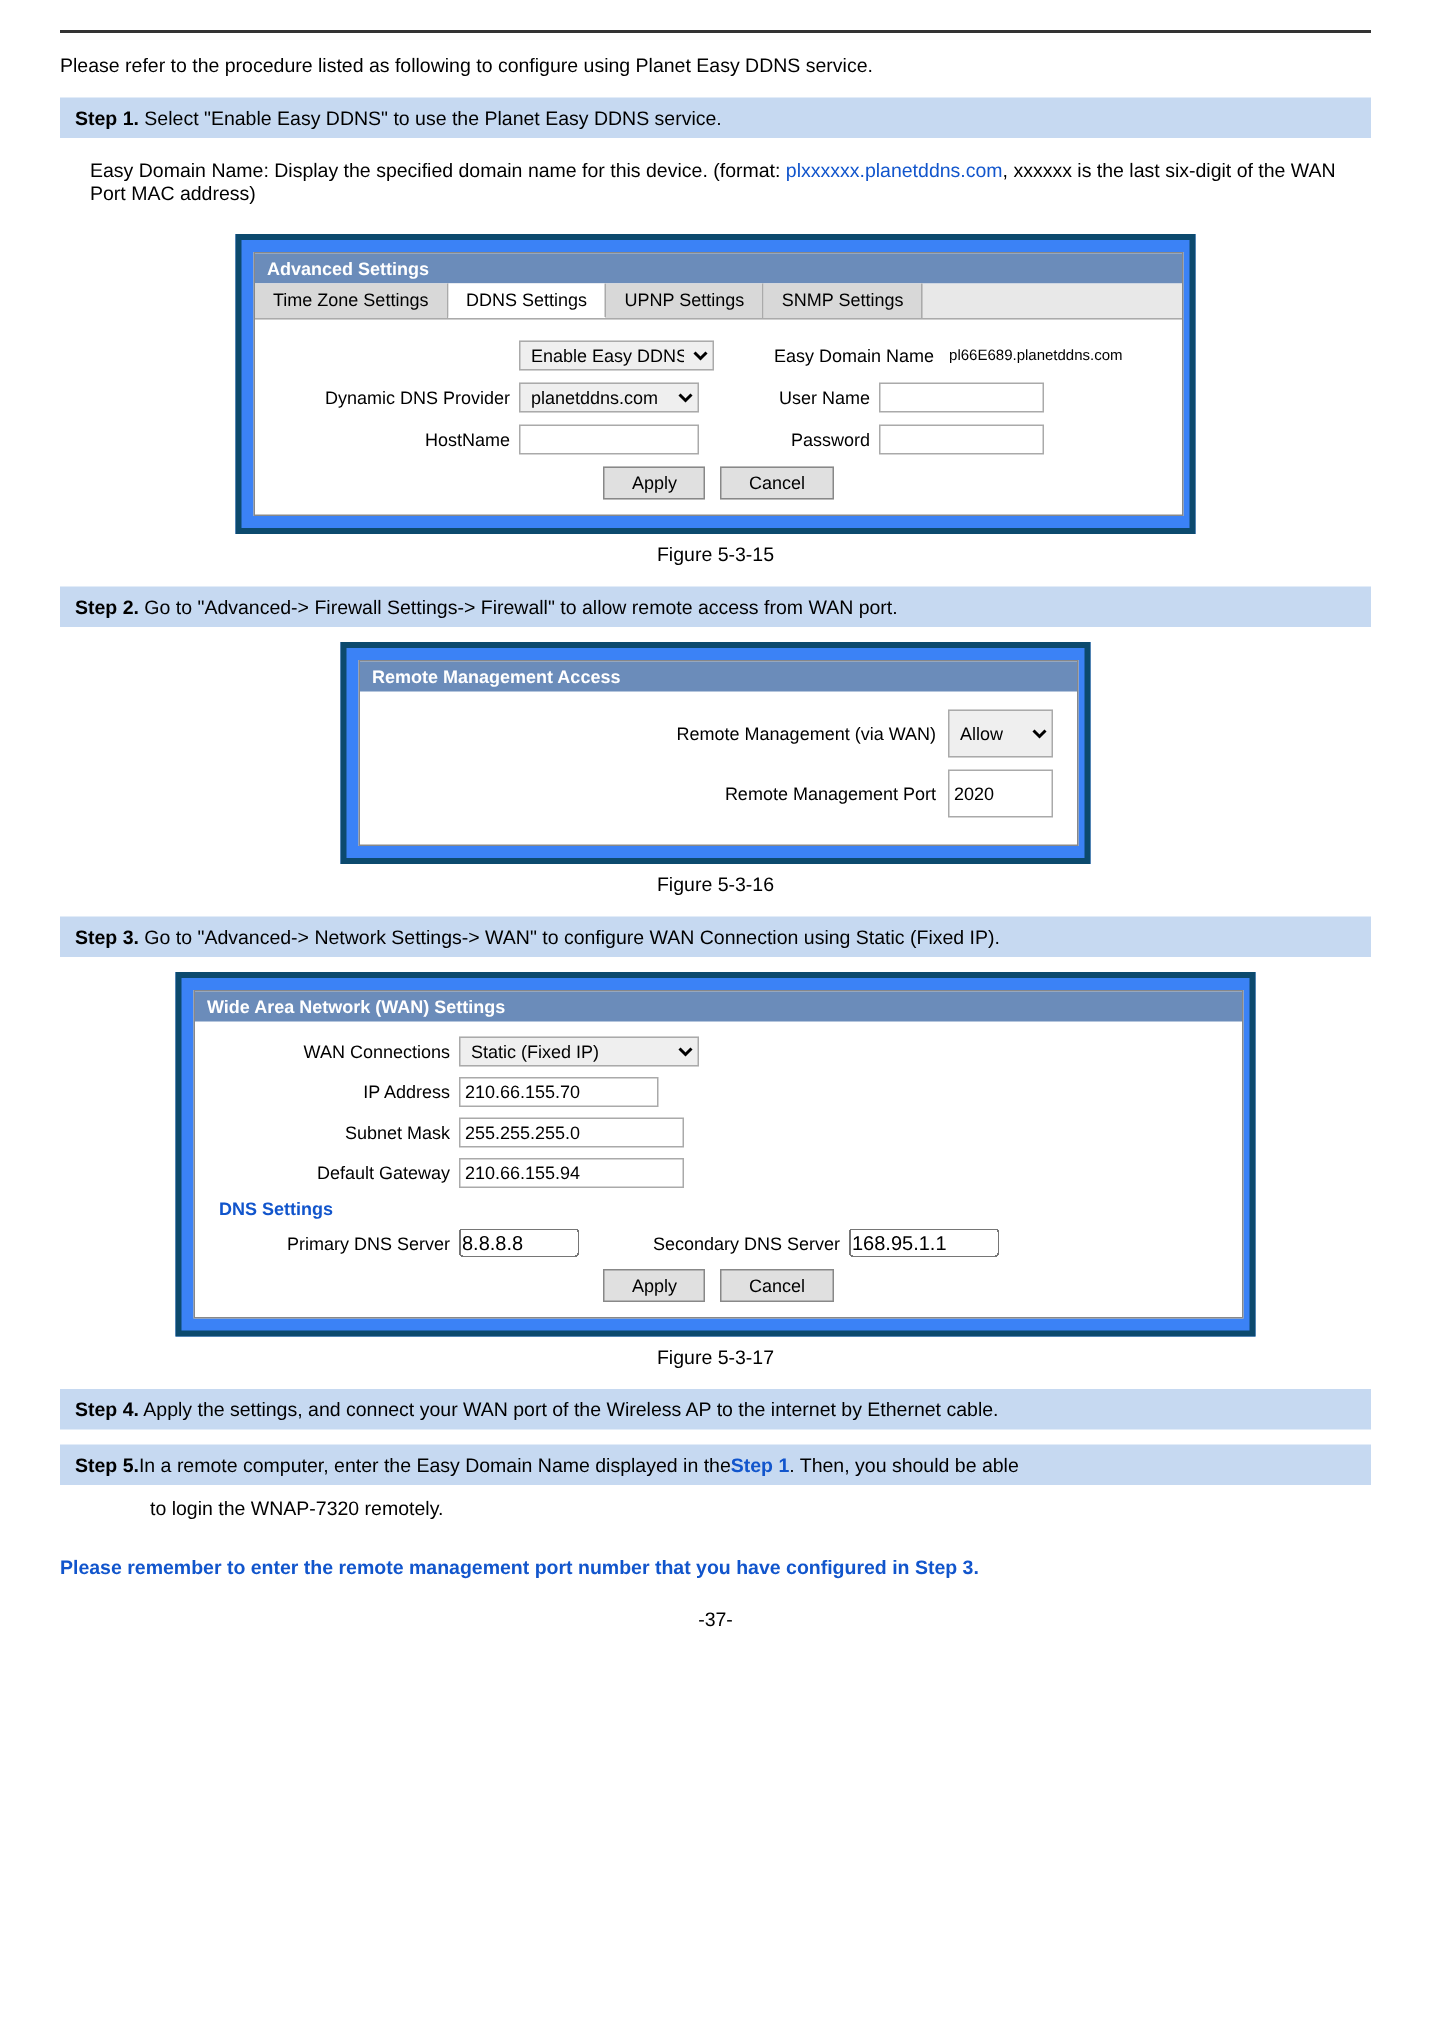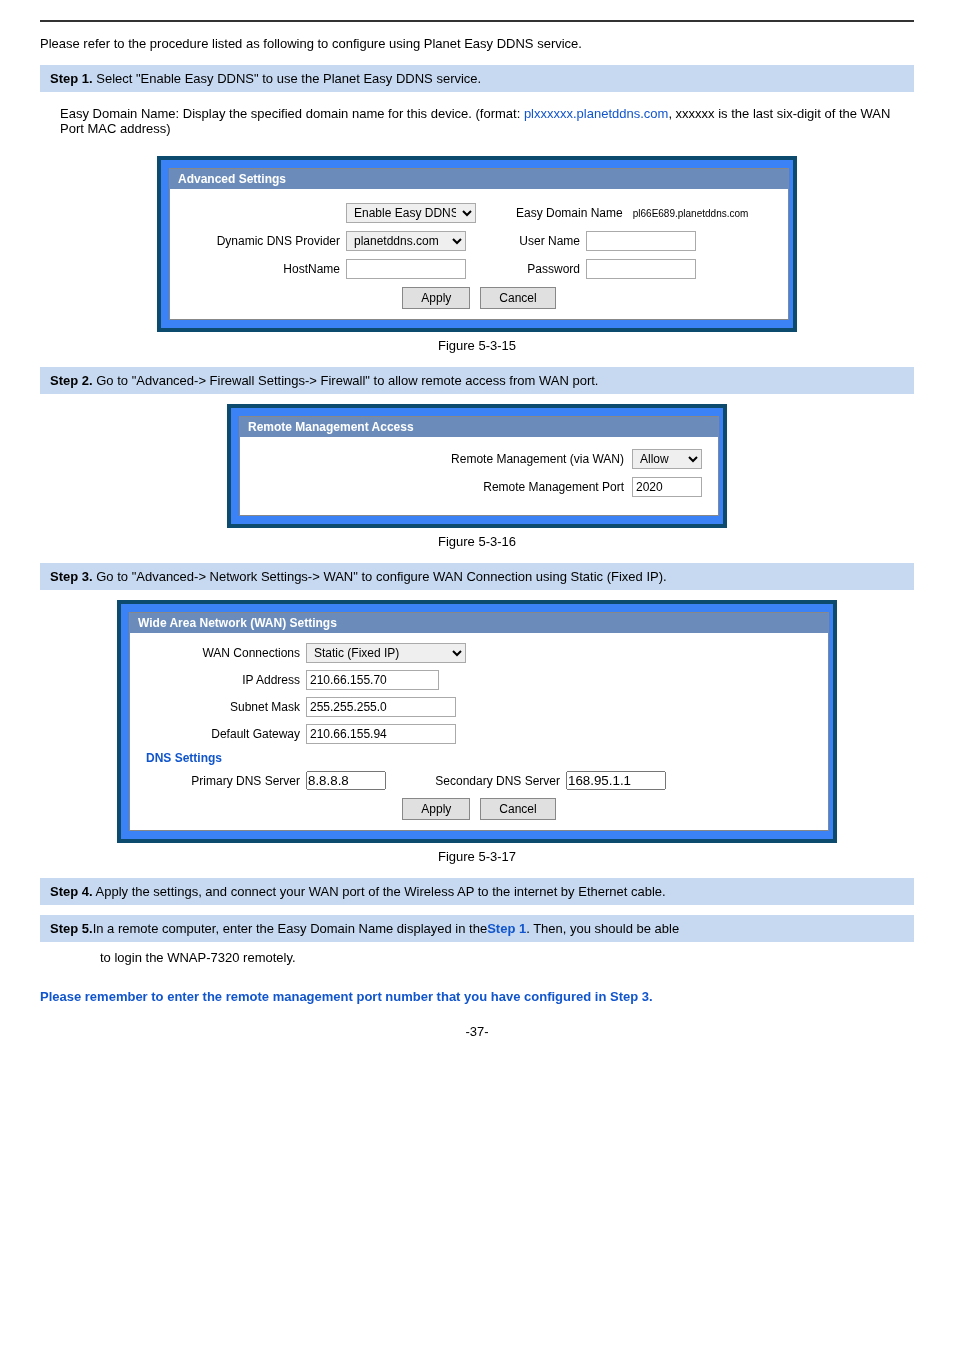--- a/index.html
+++ b/index.html
@@ -150,21 +150,21 @@
       justify-content: flex-end;
     }
     .rm-row label {
       margin-right: 8px;
       font-size: 12px;
     }
     .rm-row select, .rm-row input[type=text] {
       font-size: 12px;
       padding: 1px 3px;
       border: 1px solid #aaa;
-      height: 20px;
+      height: 32px;
     }
     
     .wan-panel {
       border: 1px solid #888;
       background: #fff;
       width: 700px;
       margin: 0 auto;
     }
     .wan-panel-title {
       background: #6b8cba;
@@ -262,20 +262,26 @@
 <div class="step-bar">
   <strong>Step 1.</strong><span> Select "Enable Easy DDNS" to use the Planet Easy DDNS service.</span>
 </div>
 <div class="step-detail">
   <span class="label">Easy Domain Name:</span><span> Display the specified domain name for this device. (format: </span><span class="blue-link">plxxxxxx.planetddns.com</span><span>, xxxxxx is the last six-digit of the WAN Port MAC address)</span>
 </div>
 
 <div class="figure-container" style="width:640px;">
   <div class="adv-panel">
     <div class="adv-panel-title">Advanced Settings</div>
+    <div class="adv-tabs">
+      <div class="adv-tab">Time Zone Settings</div>
+      <div class="adv-tab active">DDNS Settings</div>
+      <div class="adv-tab">UPNP Settings</div>
+      <div class="adv-tab">SNMP Settings</div>
+    </div>
     <div class="adv-body">
       <div class="adv-row">
         <label></label>
         <select style="width:130px;">
           <option>Enable Easy DDNS</option>
         </select>
         <div class="right-pair">
           <label>Easy Domain Name</label>
           <span class="easy-domain-val">pl66E689.planetddns.com</span>
         </div>

